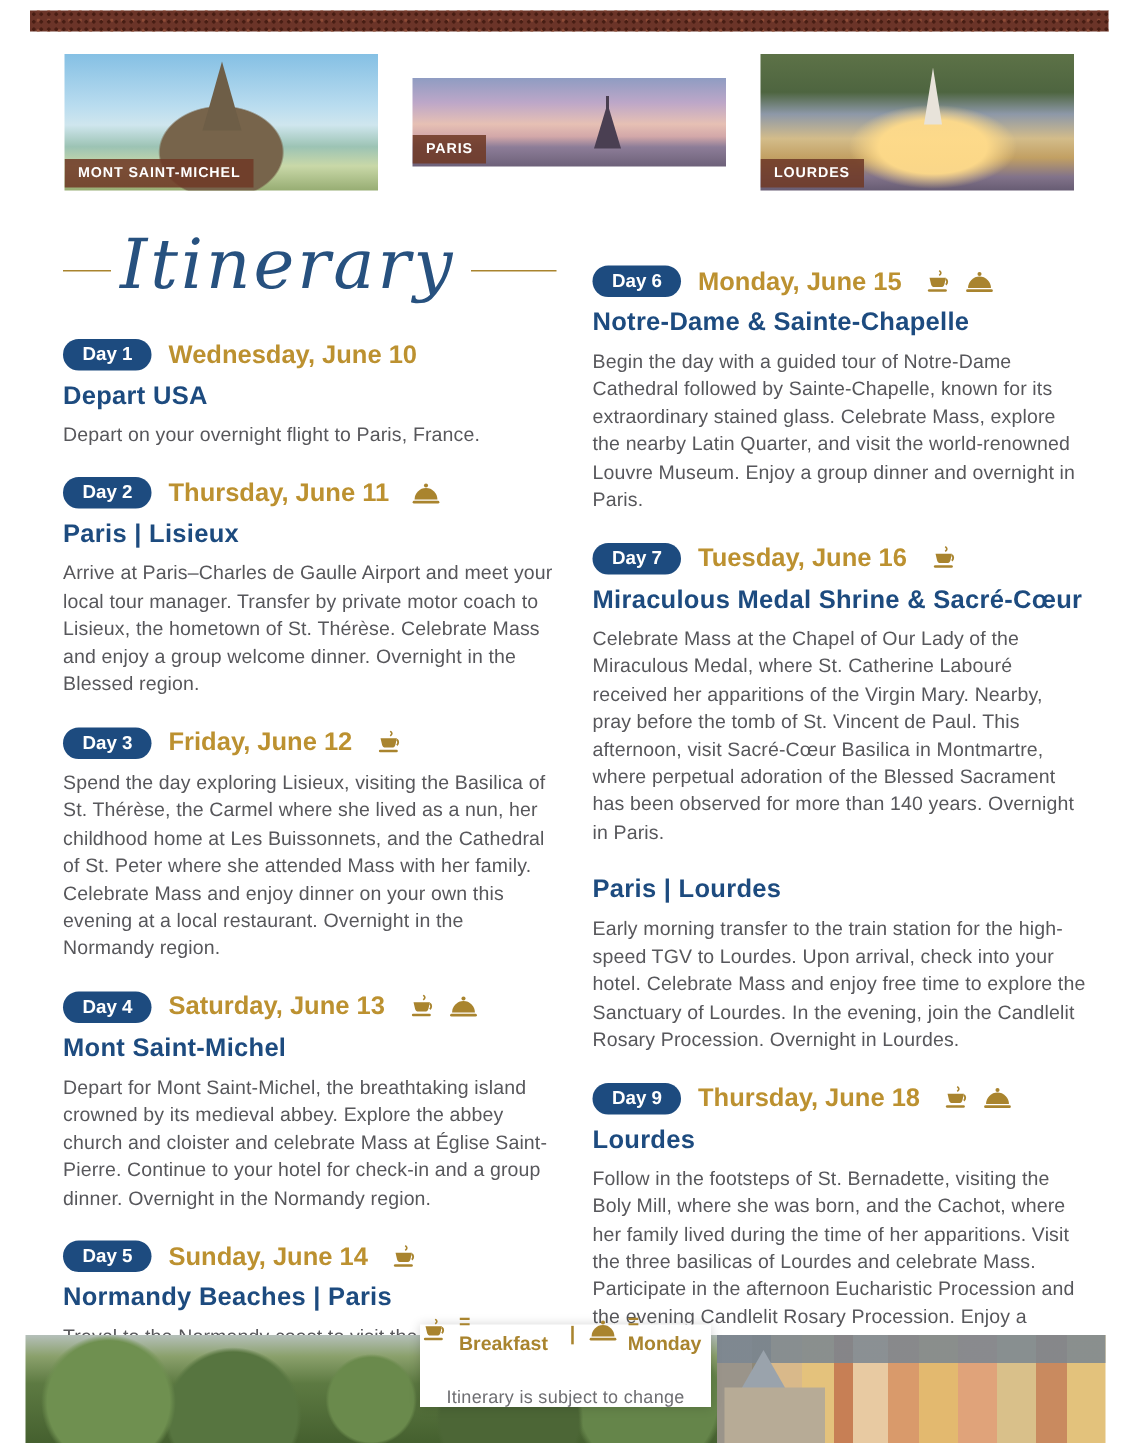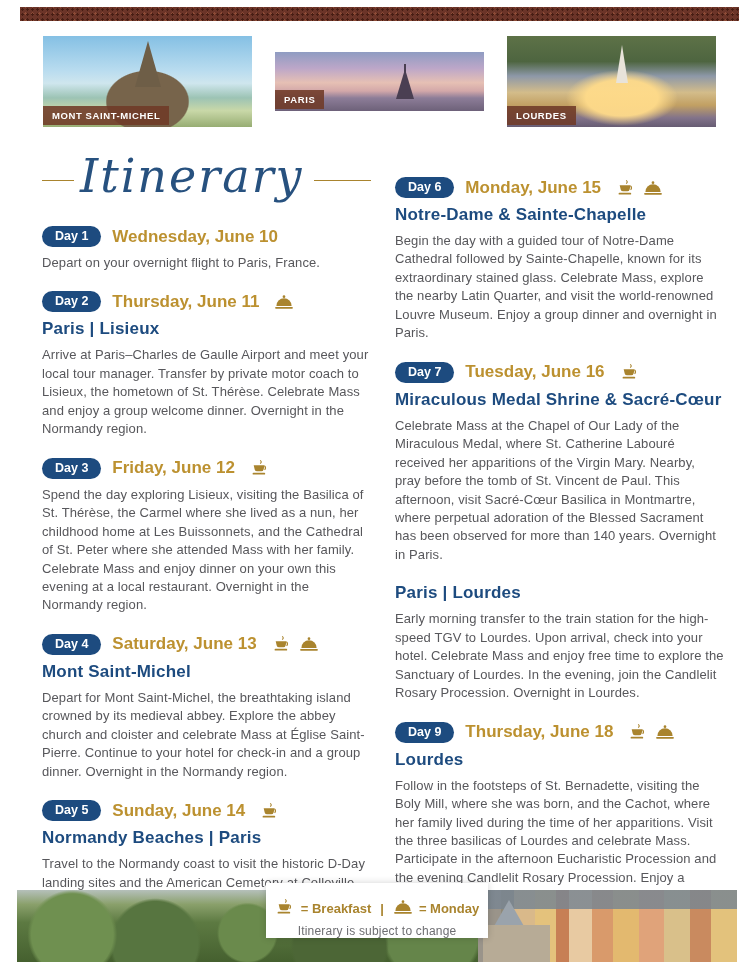--- a/index.html
+++ b/index.html
@@ -84,22 +84,22 @@
       linear-gradient(90deg,#9a948a 0 9%,#8e8878 9% 14%,#d9b98a 14% 22%,#e4c27c 22% 30%,
         #c77f55 30% 35%,#e8caa2 35% 44%,#d99a6b 44% 52%,#e3b96f 52% 62%,#e0a37a 62% 72%,
         #d9c08a 72% 82%,#c98a5f 82% 90%,#e3c27c 90% 100%);}
   .strip-right::before{content:"";position:absolute;left:6%;top:14%;width:0;height:0;
     border-left:16px solid transparent;border-right:16px solid transparent;
     border-bottom:28px solid #9aa3ac;}
   .strip-right::after{content:"";position:absolute;left:2%;top:48%;width:26%;height:52%;
     background:#b7ab96;}
   .legend-box{
     position:absolute;left:50%;top:-7px;transform:translateX(-50%);
-    width:222px;height:55px;background:#ffffff;box-shadow:0 0 7px rgba(0,0,0,.18);
-    display:flex;flex-direction:column;align-items:center;justify-content:flex-end;gap:6px;
+    width:194px;height:55px;background:#ffffff;box-shadow:0 0 7px rgba(0,0,0,.18);
+    display:flex;flex-direction:column;align-items:center;justify-content:flex-end;gap:21px;
   }
   .legend-line{display:flex;align-items:center;gap:6px;color:#a9842e;font-weight:bold;font-size:13px;}
   .legend-sep{color:#a9842e;font-weight:bold;padding:0 3px;}
   .legend-note{color:#6e6e72;font-size:12px;letter-spacing:.2px;}
 </style>
 </head>
 <body>
 
 <div class="top-bar"></div>
 
@@ -122,36 +122,37 @@
       <span class="script">Itinerary</span>
       <span class="rule rule-right"></span>
     </div>
     <div id="left-days">
         <section class="day">
     <div class="day-head">
       <span class="badge">Day 1</span>
       <span class="date">Wednesday, June 10</span>
       <span class="meals"></span>
     </div>
+    <h3 class="title">Depart USA</h3>
     <p class="body">Depart on your overnight flight to Paris, France.</p>
   </section>
         <section class="day">
     <div class="day-head">
       <span class="badge">Day 2</span>
       <span class="date">Thursday, June 11</span>
       <span class="meals">
               <svg class="meal-svg" viewBox="0 0 22 16">
                 <circle cx="11" cy="2.1" r="1.5"></circle>
                 <path d="M2.6 12.4a8.4 8.4 0 0 1 16.8 0Z"></path>
                 <rect x="1.2" y="13.4" width="19.6" height="2" rx="1"></rect>
               </svg>
             </span>
     </div>
     <h3 class="title">Paris | Lisieux</h3>
-    <p class="body">Arrive at Paris–Charles de Gaulle Airport and meet your local tour manager. Transfer by private motor coach to Lisieux, the hometown of St. Thérèse. Celebrate Mass and enjoy a group welcome dinner. Overnight in the Normandy region.</p>
+    <p class="body">Arrive at Paris–Charles de Gaulle Airport and meet your local tour manager. Transfer by private motor coach to Lisieux, the hometown of St. Thérèse. Celebrate Mass and enjoy a group welcome dinner. Overnight in the Blessed region.</p>
   </section>
         <section class="day">
     <div class="day-head">
       <span class="badge">Day 3</span>
       <span class="date">Friday, June 12</span>
       <span class="meals">
               <svg class="meal-svg" viewBox="0 0 22 19">
                 <path d="M11.2 0.5c1.7 1.2 1.7 2.6 0 3.8" fill="none" stroke="#a9842e" stroke-width="1.3"></path>
                 <path d="M3.5 6.2h13l-1.2 5a3 3 0 0 1-2.9 2.3H7.6a3 3 0 0 1-2.9-2.3Z"></path>
                 <path d="M16.4 7.2a2.8 2.8 0 0 1 0 4.4" fill="none" stroke="#a9842e" stroke-width="1.5"></path>

